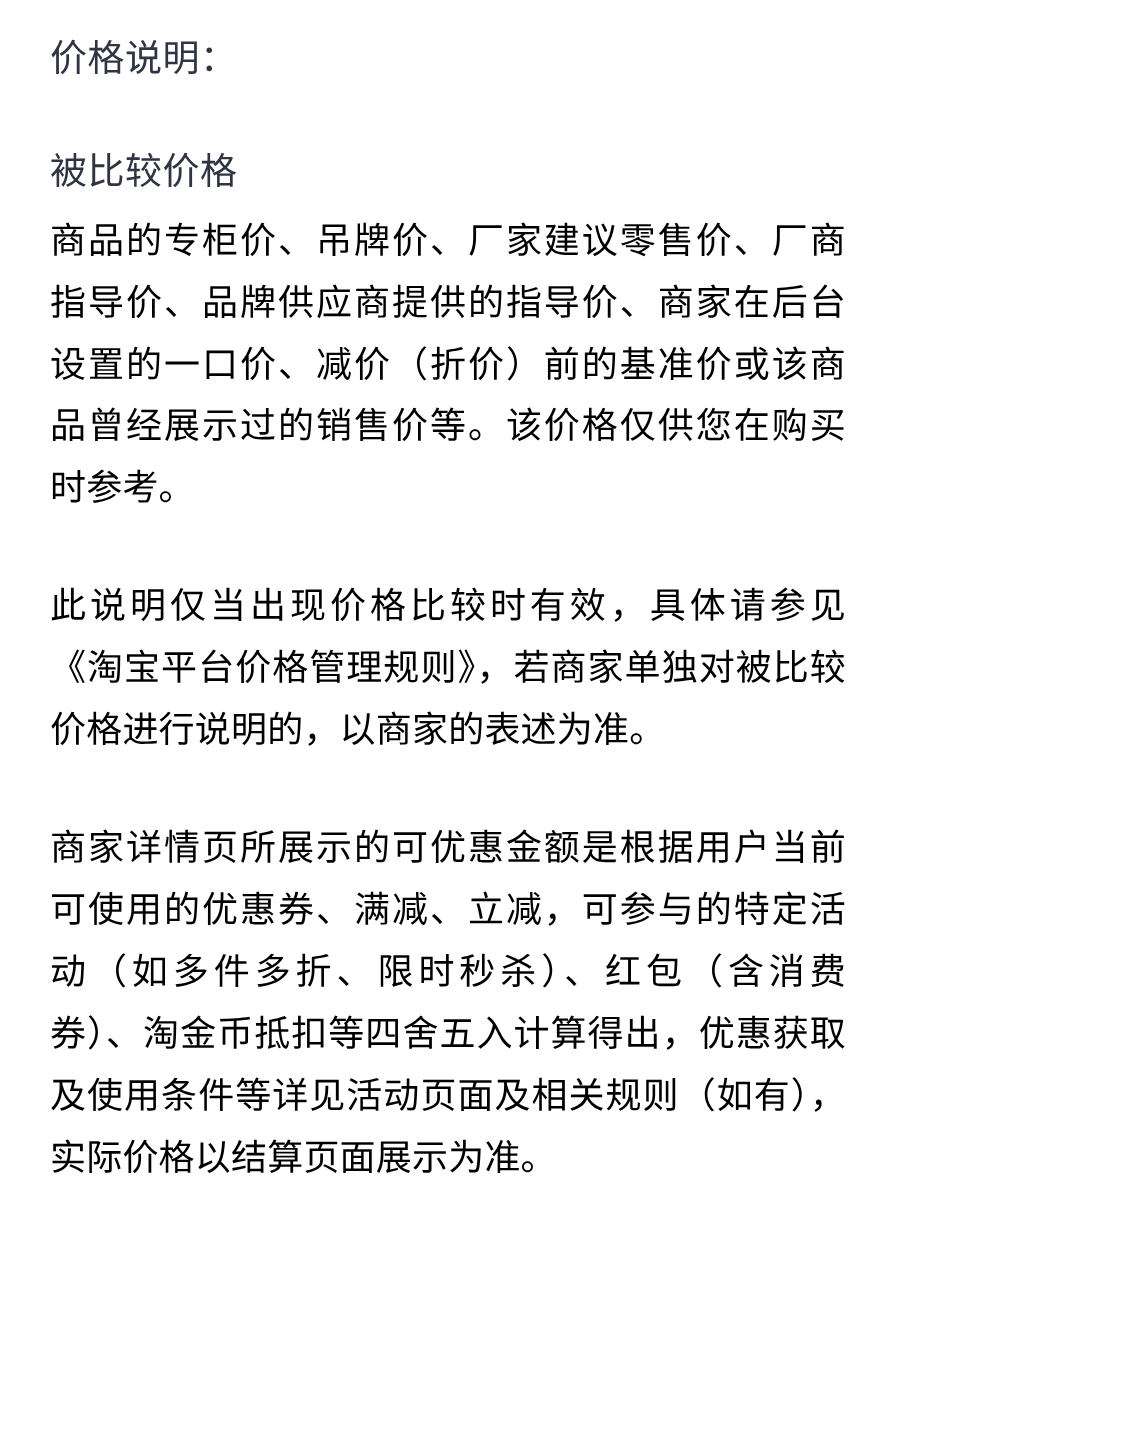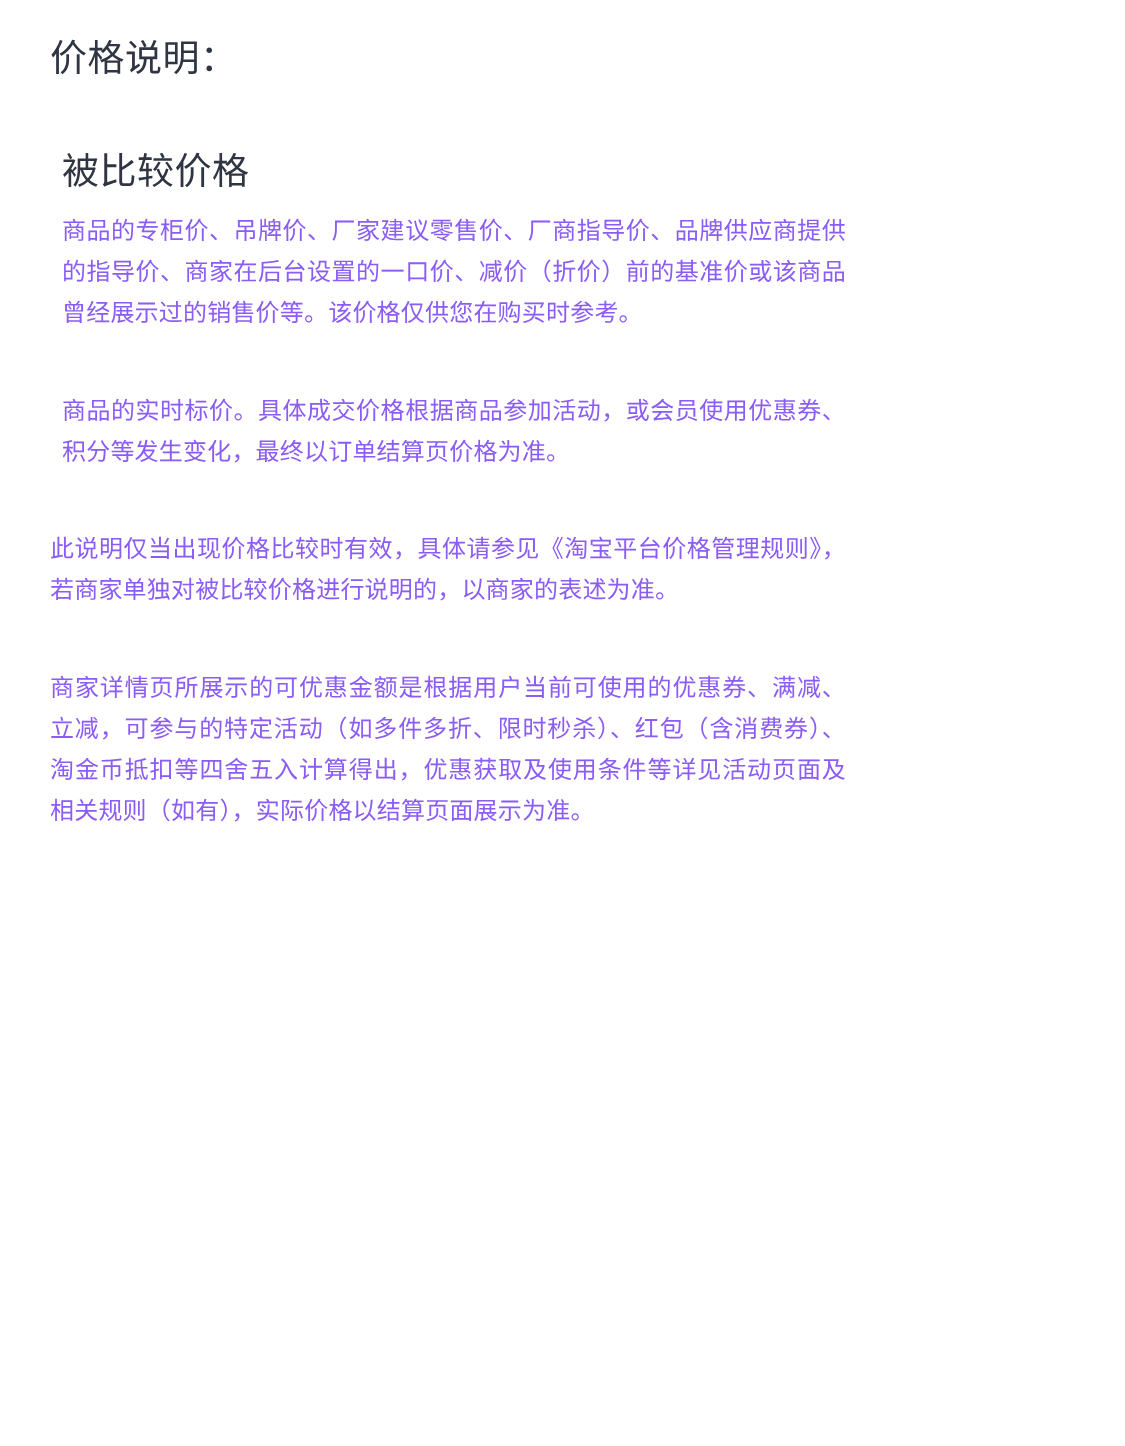--- a/index.html
+++ b/index.html
@@ -24,37 +24,36 @@
   .doc-title {
     font-size: 37px;
     line-height: 1.35;
     color: #2f3542;
     font-weight: 400;
     margin: 0 0 62px 0;
     letter-spacing: 0.5px;
   }
   .section {
     margin-bottom: 56px;
-    margin-left: 12px;
   }
   .section:last-child {
     margin-bottom: 0;
   }
   .section-heading {
     font-size: 37px;
     line-height: 1.4;
     color: #2f3542;
     font-weight: 400;
     margin: 0 0 12px 0;
     letter-spacing: 0.5px;
   }
   .section-body {
-    font-size: 24px;
+    font-size: 36px;
     line-height: 1.72;
-    color: #8b5cf6;
+    color: #000000;
     font-weight: 400;
     margin: 0;
     letter-spacing: 0.2px;
     text-align: justify;
     text-justify: inter-ideograph;
   }
   .para-block {
     margin-bottom: 56px;
   }
   .para-block:last-child {
@@ -67,21 +66,20 @@
 <div class="page">
 
   <h1 class="doc-title">价格说明：</h1>
 
   <div class="section">
     <h2 class="section-heading">被比较价格</h2>
     <p class="section-body">商品的专柜价、吊牌价、厂家建议零售价、厂商指导价、品牌供应商提供的指导价、商家在后台设置的一口价、减价（折价）前的基准价或该商品曾经展示过的销售价等。该价格仅供您在购买时参考。</p>
   </div>
 
   <div class="section">
-    <p class="section-body">商品的实时标价。具体成交价格根据商品参加活动，或会员使用优惠券、积分等发生变化，最终以订单结算页价格为准。</p>
   </div>
 
   <div class="para-block">
     <p class="section-body">此说明仅当出现价格比较时有效，具体请参见《淘宝平台价格管理规则》，若商家单独对被比较价格进行说明的，以商家的表述为准。</p>
   </div>
 
   <div class="para-block">
     <p class="section-body">商家详情页所展示的可优惠金额是根据用户当前可使用的优惠券、满减、立减，可参与的特定活动（如多件多折、限时秒杀）、红包（含消费券）、淘金币抵扣等四舍五入计算得出，优惠获取及使用条件等详见活动页面及相关规则（如有），实际价格以结算页面展示为准。</p>
   </div>
 

